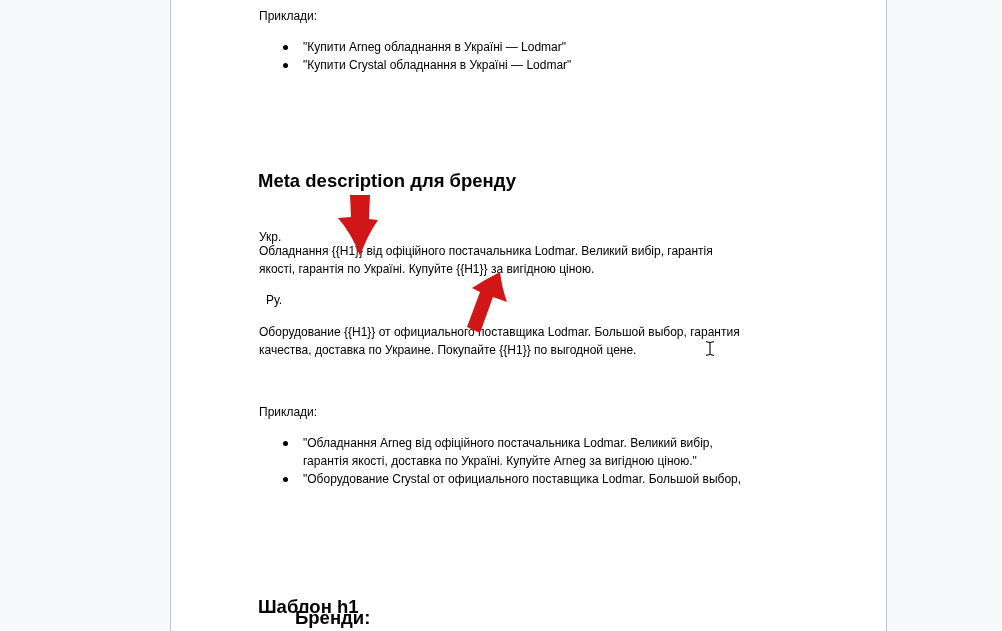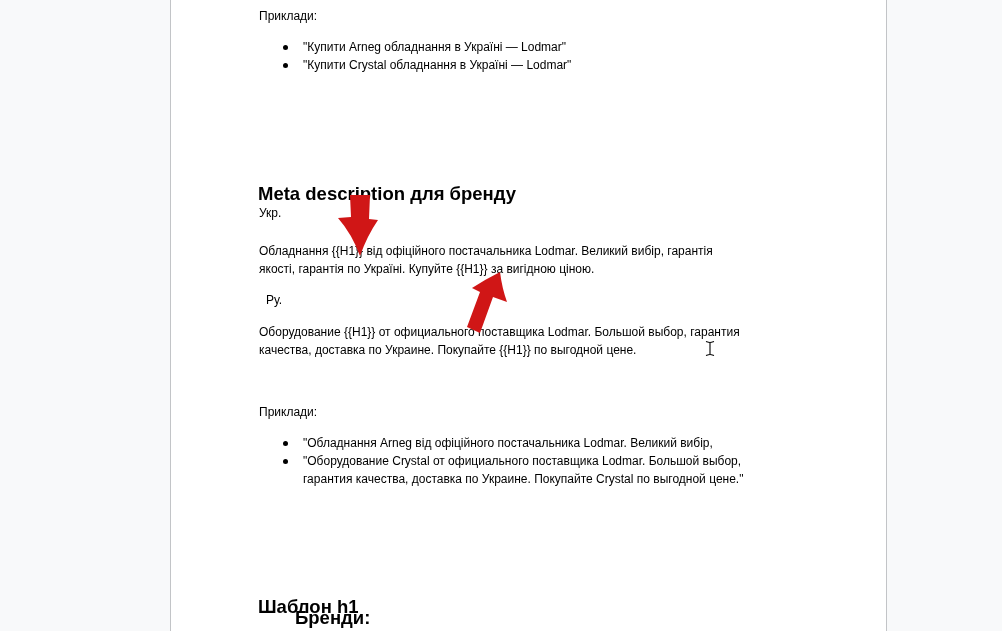--- a/index.html
+++ b/index.html
@@ -39,23 +39,23 @@
   <div class="li">
     <span class="dot"></span>
     <span class="line">"Купити Arneg обладнання в Україні — Lodmar"</span>
   </div>
   <div class="li">
     <span class="dot"></span>
     <span class="line">"Купити Crystal обладнання в Україні — Lodmar"</span>
   </div>
 </div>
 
-<div class="blk h" style="left:258px; top:169px;margin-top:13px;">Meta description для бренду</div>
+<div class="blk h" style="left:258px; top:169px;">Meta description для бренду</div>
 
-<div class="blk line" style="left:259px; top:204px;">Укр.</div>
+<div class="blk line" style="left:259px; top:228px;">Укр.</div>
 
 <div class="blk" style="left:259px; top:242px;">
   <div class="line">Обладнання {{H1}} від офіційного постачальника Lodmar. Великий вибір, гарантія</div>
   <div class="line">якості, гарантія по Україні. Купуйте {{H1}} за вигідною ціною.</div>
 </div>
 
 <div class="blk line" style="left:266px; top:291px;">Ру.</div>
 
 <div class="blk" style="left:259px; top:323px;">
   <div class="line">Оборудование {{H1}} от официального поставщика Lodmar. Большой выбор, гарантия</div>
@@ -63,27 +63,27 @@
 </div>
 
 <div class="blk line" style="left:259px; top:403px;">Приклади:</div>
 
 <div class="blk" style="left:283px; top:434px;">
   <div>
     <div class="li">
       <span class="dot"></span>
       <span class="line">"Обладнання Arneg від офіційного постачальника Lodmar. Великий вибір,</span>
     </div>
+    <div class="cont line">гарантія якості, доставка по Україні. Купуйте Arneg за вигідною ціною."</div>
   </div>
   <div>
     <div class="li">
       <span class="dot"></span>
       <span class="line">"Оборудование Crystal от официального поставщика Lodmar. Большой выбор,</span>
     </div>
-    <div class="cont line">гарантия качества, доставка по Украине. Покупайте Crystal по выгодной цене."</div>
   </div>
 </div>
 
 <div class="blk h" style="left:258px; top:595px;">Шаблон h1</div>
 
 <div class="blk h" style="left:258px; top:606px;margin-left:37px;">Бренди:</div>
 
 <svg class="overlay" style="left:336px; top:194px;" width="48" height="64" viewBox="0 0 48 64">
   <path d="M14,1 L34,1 L33,25 L42,26 Q31,42 24,62 Q16,40 2,24 L15,23 Z" fill="#d01616"></path>
 </svg>

